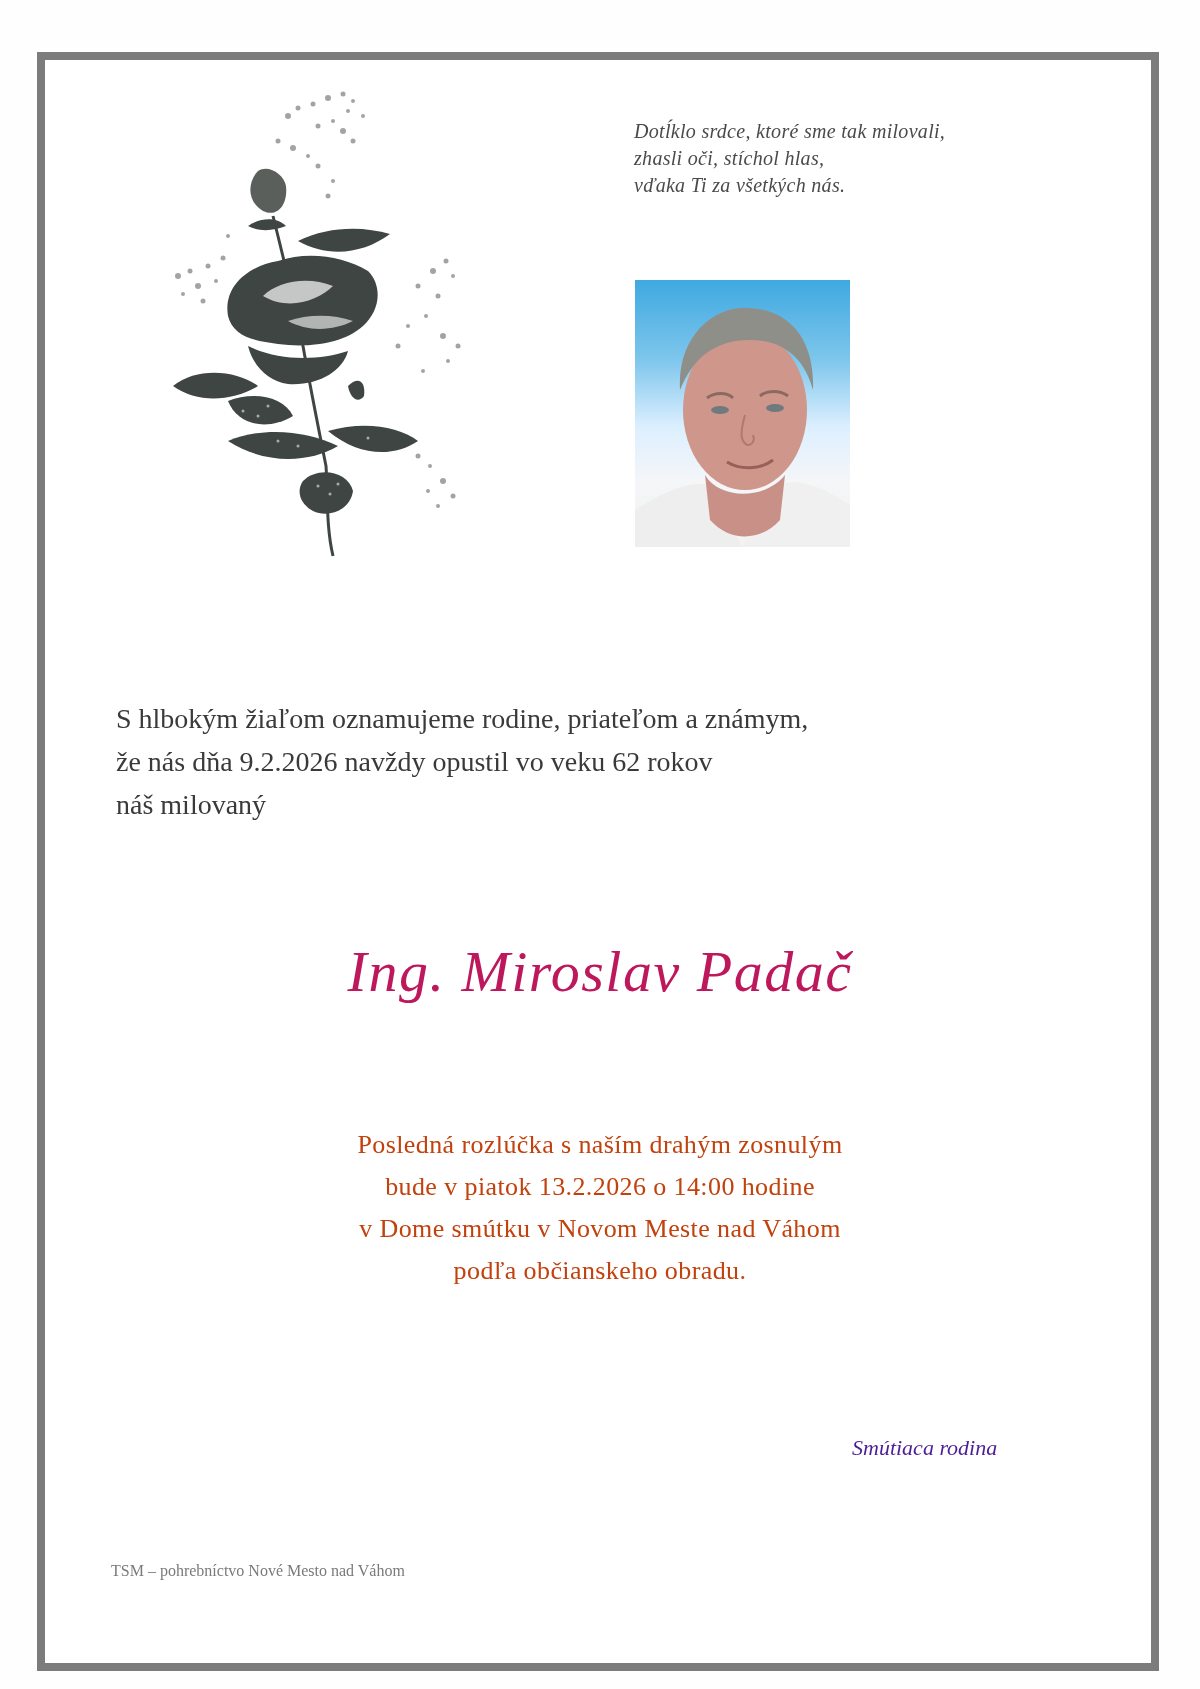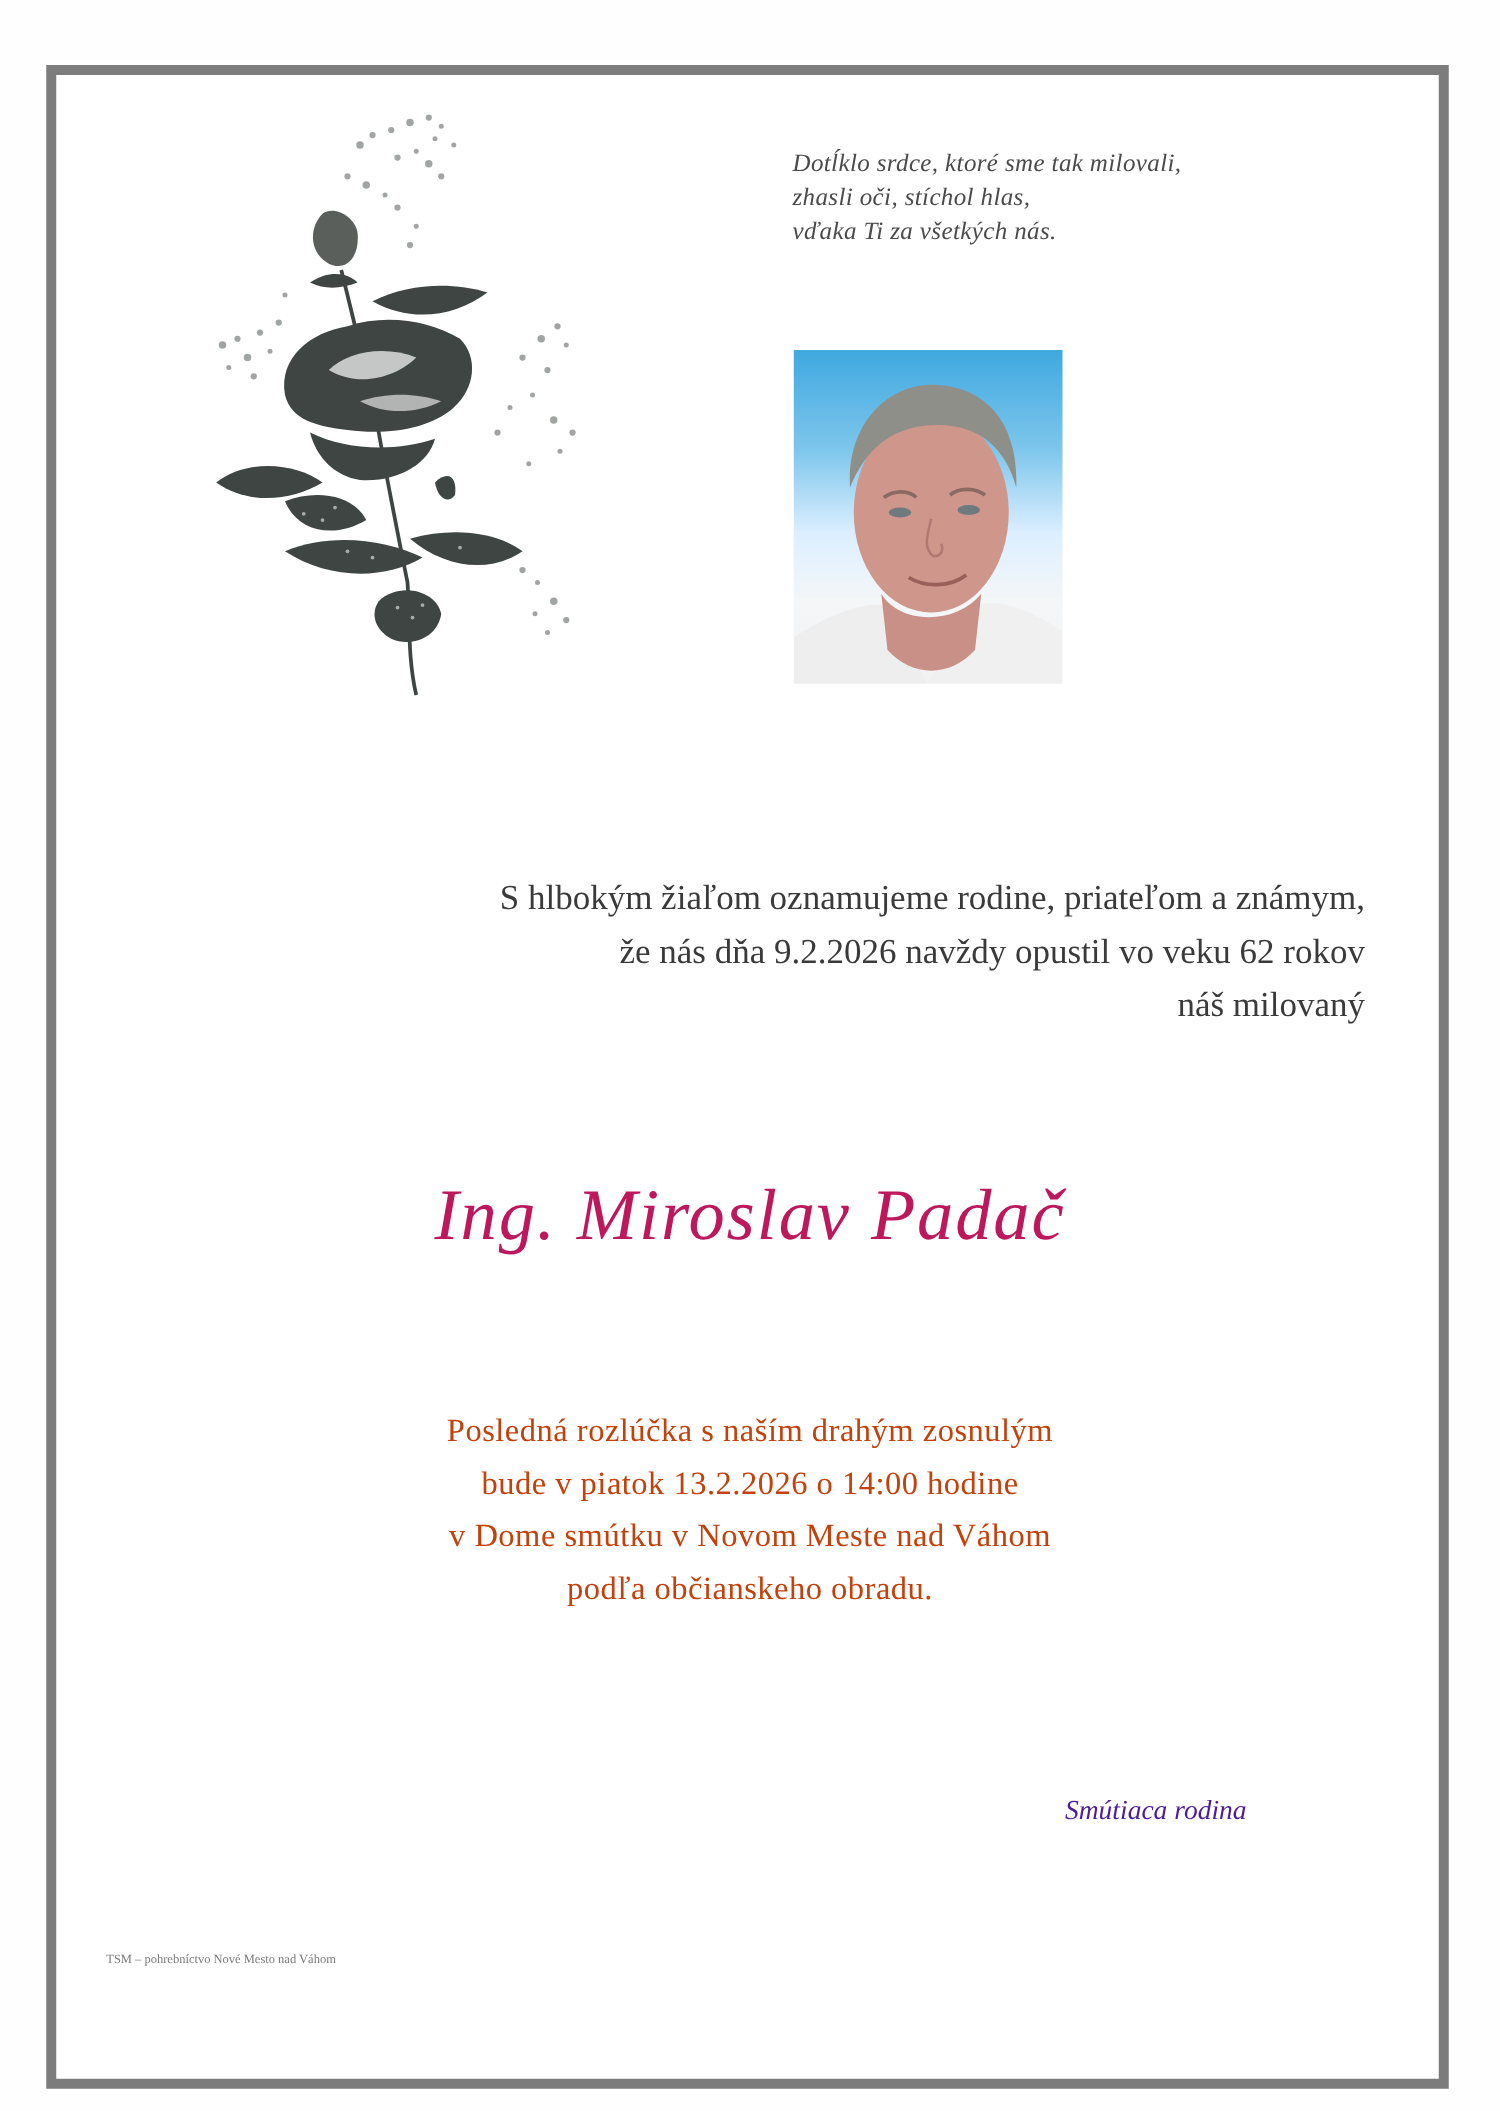--- a/index.html
+++ b/index.html
@@ -7,28 +7,28 @@
          font-family: "Liberation Serif", "DejaVu Serif", serif; color: #3a3a3a; }
   .page { position: absolute; left: 0; top: 0; width: 1200px; height: 1689px; background: #fefefe; }
   .frame { position: absolute; left: 37px; top: 52px; width: 1106px; height: 1603px;
            border: 8px solid #7c7c7c; background: #ffffff; }
   .poem { position: absolute; left: 634px; top: 118px; font-style: italic; font-size: 20px;
           line-height: 27px; color: #4a4a4a; letter-spacing: 0.3px; }
   .poem div { white-space: nowrap; }
   .rose { position: absolute; left: 168px; top: 86px; width: 300px; height: 478px; }
   .photo { position: absolute; left: 635px; top: 280px; width: 215px; height: 267px; overflow: hidden;
            background: linear-gradient(to bottom, #3fa9e0 0%, #7ec6ec 30%, #dcefff 55%, #f4f6f8 75%, #f2f2f2 100%); }
-  .announce { position: absolute; left: 92px; width: 1000px; top: 697px; text-align: right;
+  .announce { position: absolute; left: 116px; width: 1000px; top: 697px; text-align: left;
               font-size: 28px; line-height: 43px; color: #3a3a3a; }
   .name { position: absolute; left: 100px; width: 1000px; top: 938px; text-align: center;
           font-style: italic; font-size: 58px; color: #be185d; letter-spacing: 1.5px; }
   .funeral { position: absolute; left: 100px; width: 1000px; top: 1124px; text-align: center;
              font-size: 26px; line-height: 42px; color: #c2410c; letter-spacing: 0.4px; }
   .sign { position: absolute; left: 852px; top: 1435px; font-style: italic; font-size: 22px; color: #4c1d95; }
-  .footer { position: absolute; left: 85px; top: 1562px; font-size: 10px; color: #7a7a7a; }
+  .footer { position: absolute; left: 111px; top: 1562px; font-size: 16px; color: #7a7a7a; }
 </style>
 </head>
 <body>
 
 <div class="page">
   <div class="frame"></div>
 
   <svg class="rose" viewBox="0 0 300 478">
     <g fill="#3f4542" stroke="#3f4542">
 

